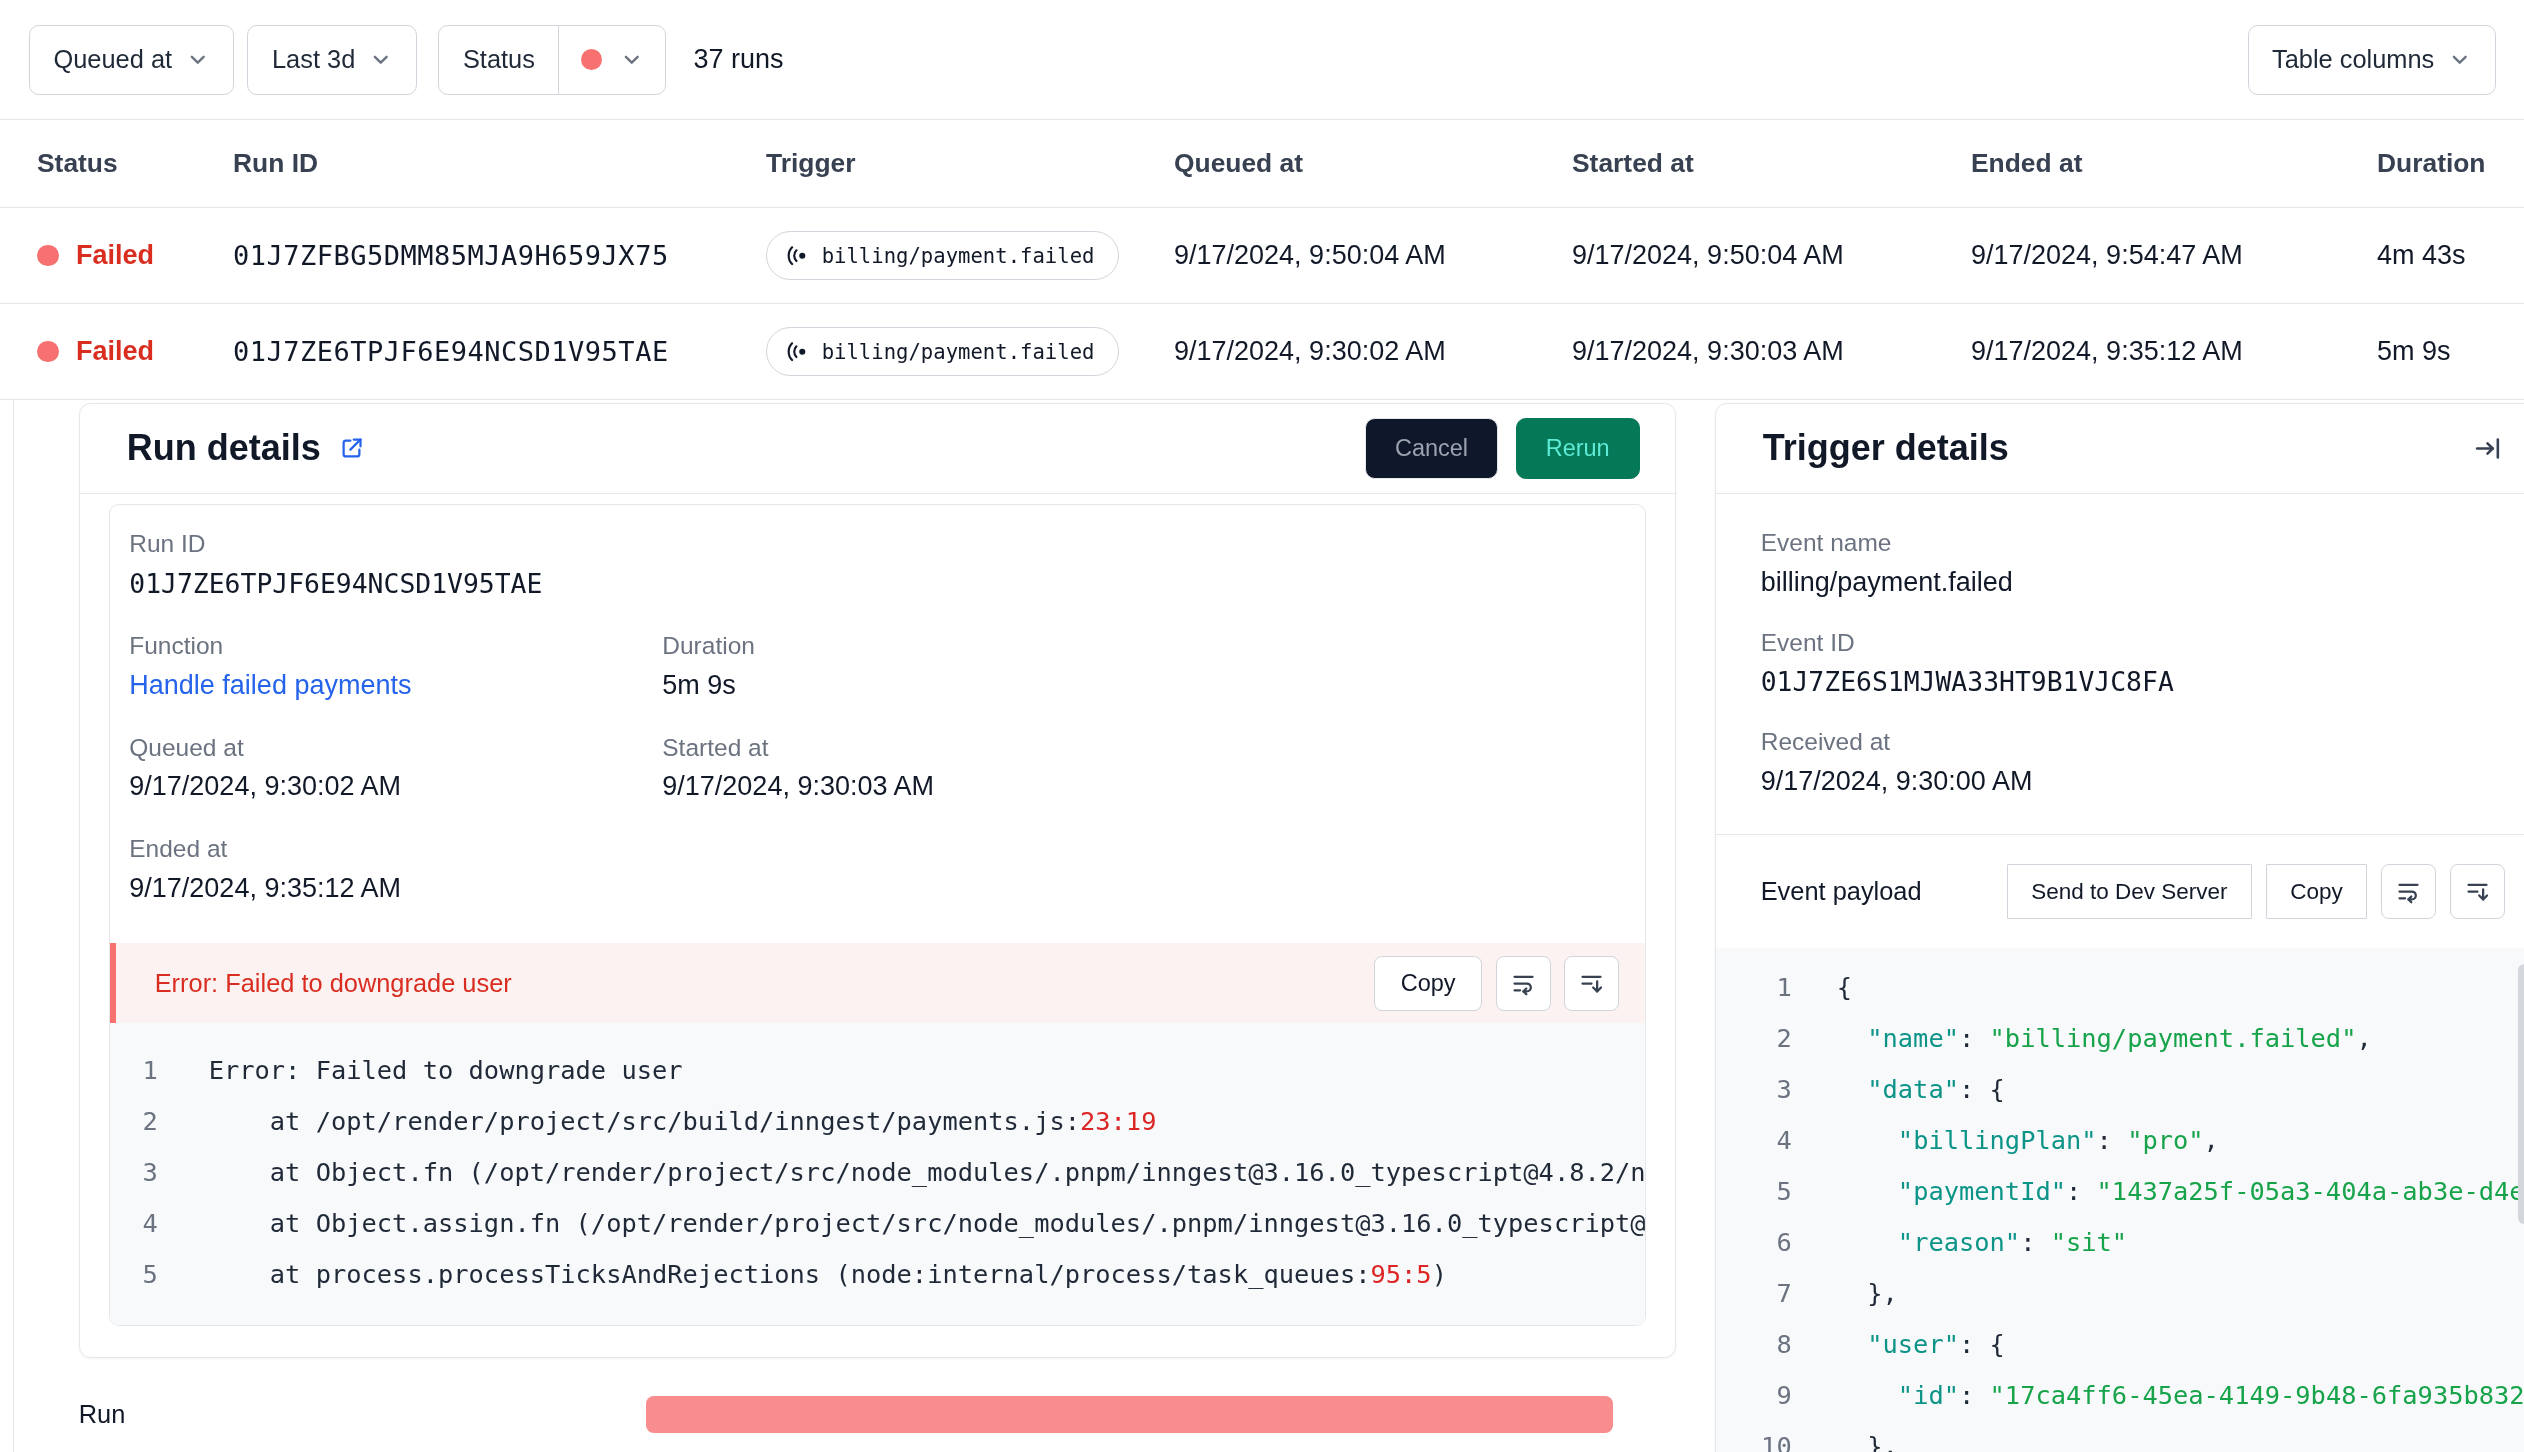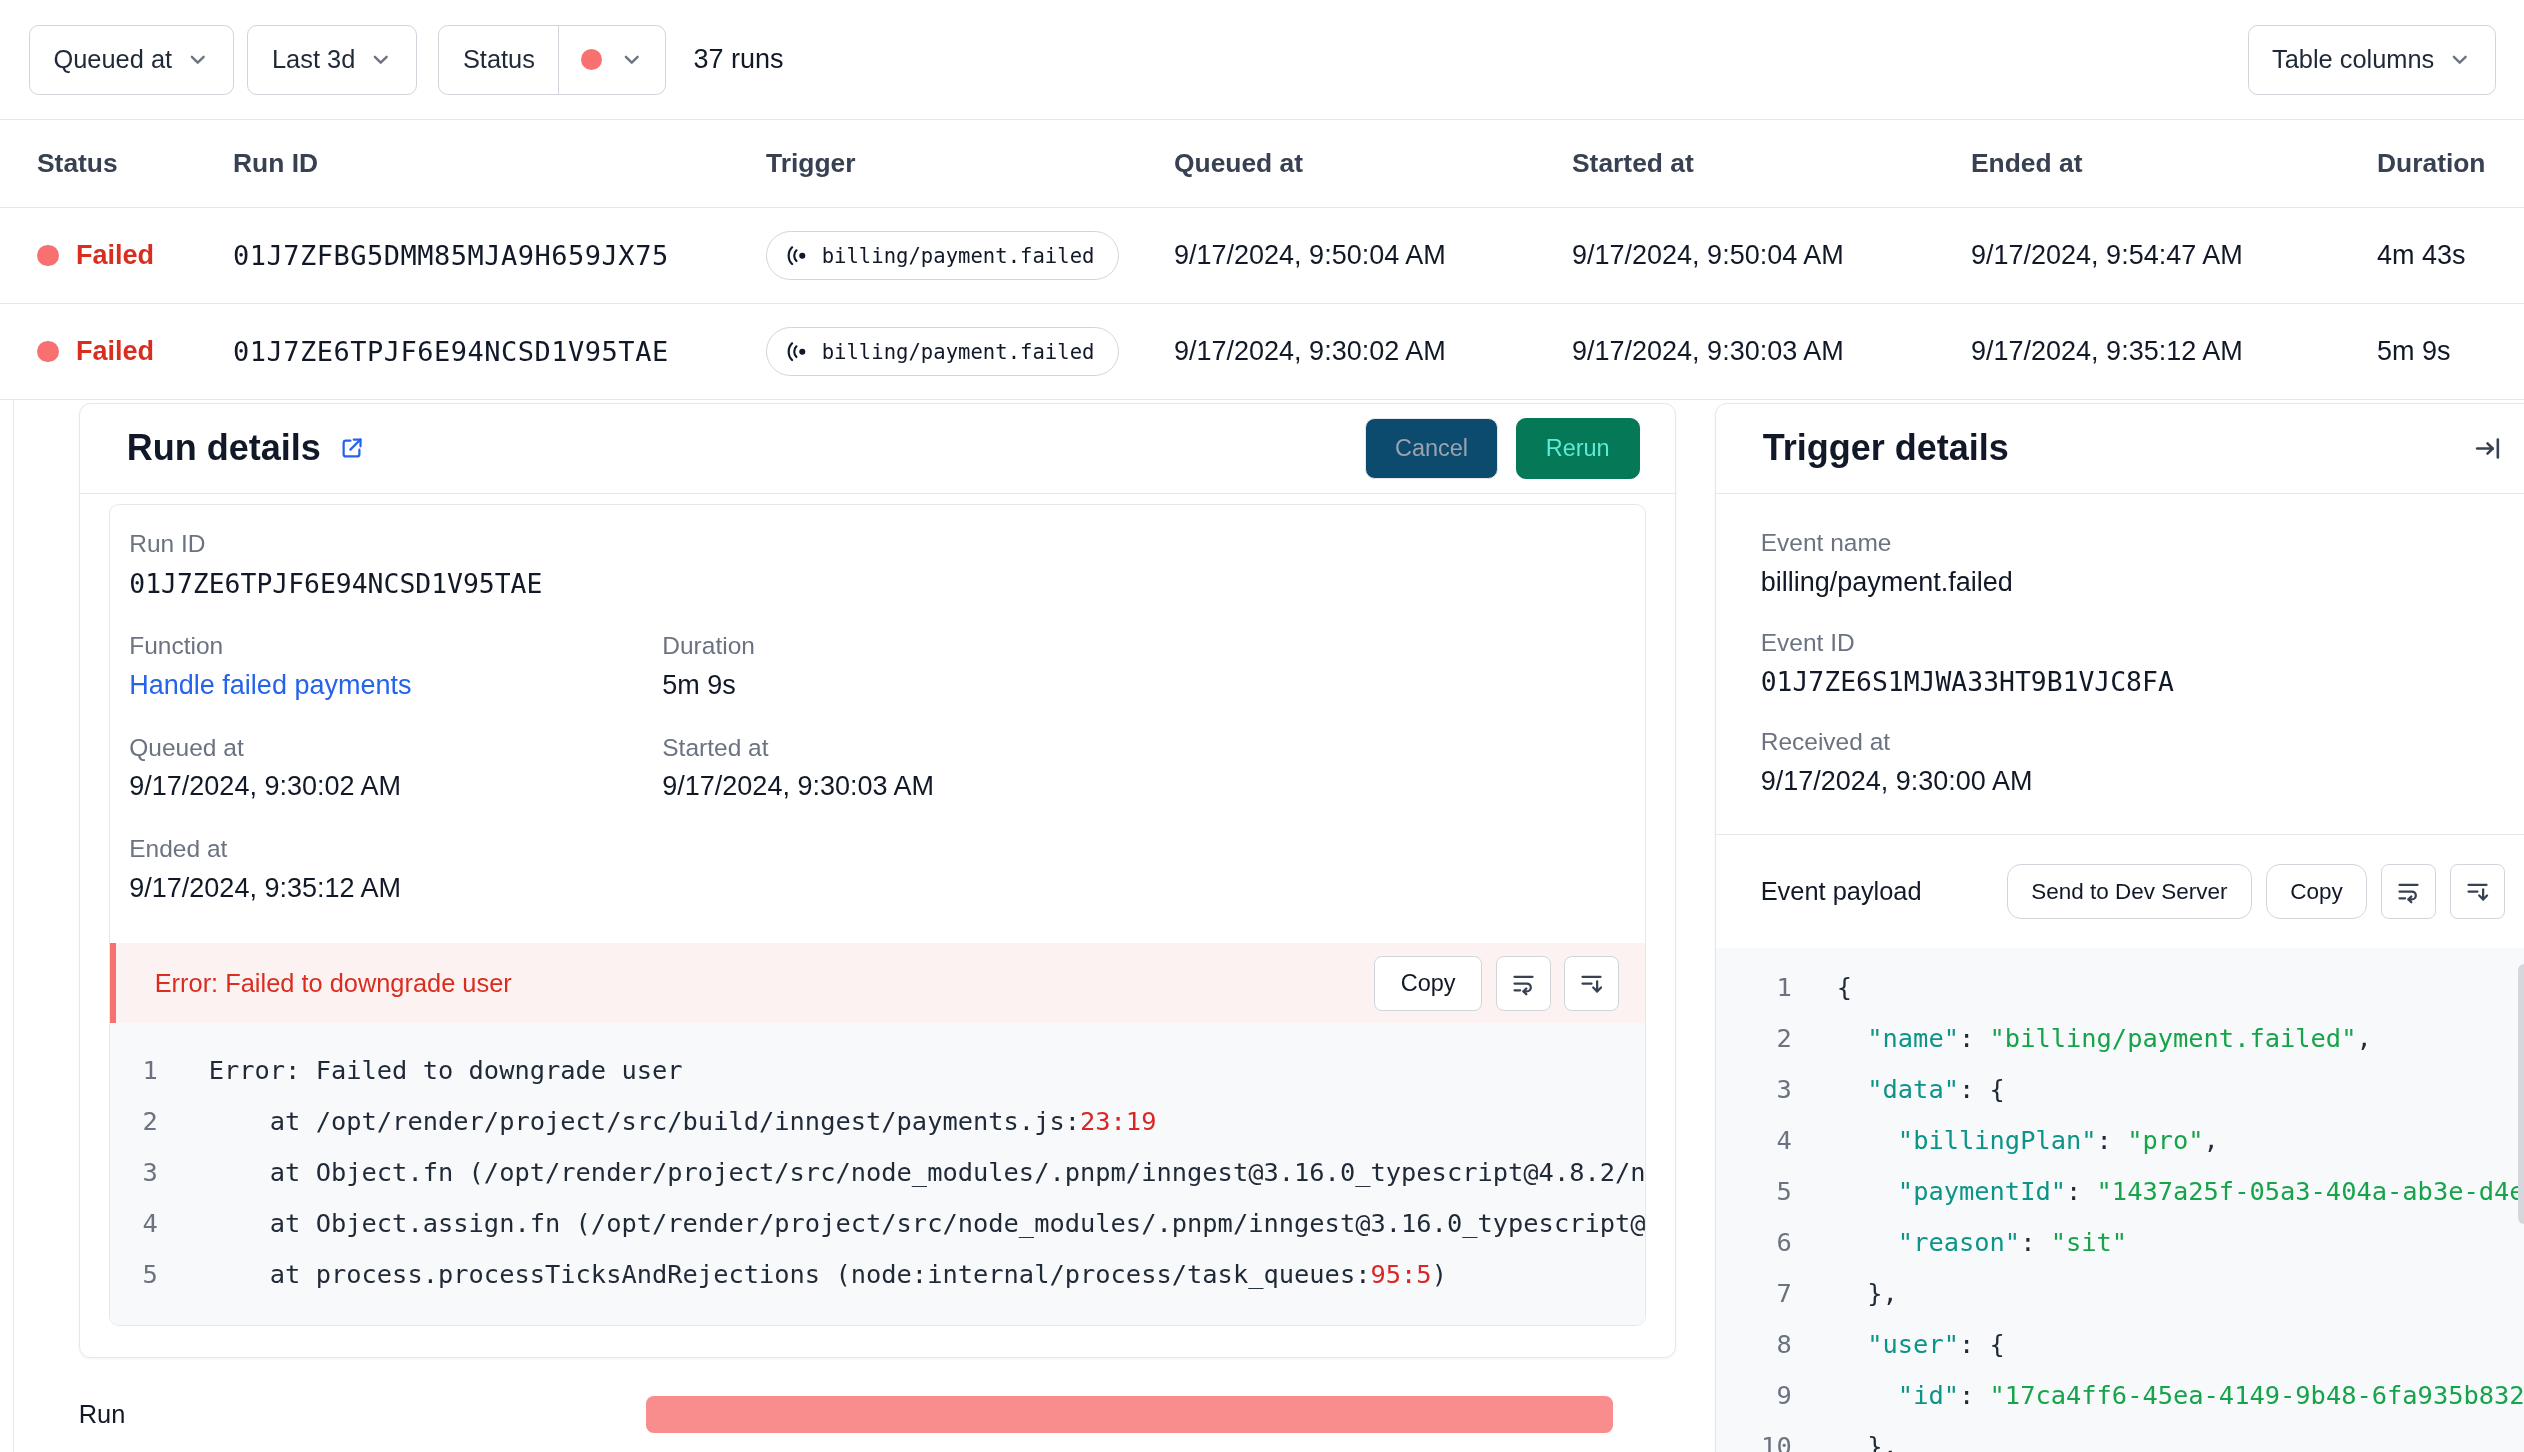--- a/index.html
+++ b/index.html
@@ -54,21 +54,21 @@
   .panel { position:absolute; background:#fff; border:1px solid #e5e7eb; border-radius:11.7px; box-shadow:0 1px 2.9px rgba(0,0,0,.05); overflow:hidden; }
   .panel-left  { left:65px;  top:2.9px; width:1597px; height:955px; }
   .panel-right { left:1701px; top:2.9px; width:824px; height:1446px; }
   .phead { height:90px; display:flex; align-items:center; gap:17.6px; padding:0 35px 0 47px; border-bottom:1px solid #e5e7eb; }
   .ptitle { font-size:36px; font-weight:600; color:#111827; }
   .link-ico { color:var(--link,#2563eb); }
   .iconbtn-plain { background:none; border:none; cursor:pointer; color:#374151; display:inline-flex; align-items:center; }
 
   .btn {
     display:inline-flex; align-items:center; justify-content:center; height:61px; padding:0 29px;
-    border-radius:9.8px; border:1px solid #d1d5db; background:#0c4a6e; font-size:23.5px; color:#111827;
+    border-radius:9.8px; border:1px solid #d1d5db; background:#0f172a; font-size:23.5px; color:#111827;
     font-family:inherit; cursor:pointer;
   }
   .btn.disabled { color:#9ca3af; border-color:#e5e7eb; }
   .btn.primary { background:var(--rerun-green,#047857); border-color:var(--rerun-green,#047857); color:#5eead4; }
 
   .pbody { padding:9.8px 29px 29px; }
   .inner-card { border:1px solid #e5e7eb; border-radius:9.8px; overflow:hidden; background:#fff; }
   .fields { display:grid; grid-template-columns:533px 1fr; row-gap:33px; padding:25.4px 19.6px 39px; }
   .field .lbl { font-size:24.5px; color:#6b7280; margin-bottom:9.8px; }
   .field .val { font-size:27px; color:#111827; }
@@ -97,21 +97,21 @@
   .tl-label { position:absolute; left:0; top:3.9px; font-size:25.4px; color:#111827; }
   .tl-bar { position:absolute; left:567px; top:0; width:967px; height:37px; border-radius:7.8px; background:var(--timeline-bar,#f98c8c); cursor:pointer; }
 
   .rfields { padding:35px 45px 37px; }
   .rfields .field { margin-bottom:31px; }
   .rfields .field:last-child { margin-bottom:0; }
 
   .payload-sec { border-top:1px solid #e5e7eb; }
   .payload-head { display:flex; align-items:center; gap:13.7px; padding:29px 33px 29px 45px; }
   .payload-title { width:186px; font-size:25.4px; color:#111827; line-height:33px; }
-  .small-btn { height:55px; padding:0 23.5px; border:1px solid #d1d5db; border-radius:14px; background:#fff; font-size:22.5px; color:#111827; font-family:inherit; cursor:pointer; white-space:nowrap; display:inline-flex; align-items:center; }
+  .small-btn { height:55px; padding:0 23.5px; border:1px solid #d1d5db; border-radius:1px; background:#fff; font-size:22.5px; color:#111827; font-family:inherit; cursor:pointer; white-space:nowrap; display:inline-flex; align-items:center; }
   .payload-codewrap { position:relative; }
   .scroll-thumb { position:absolute; right:7.8px; top:15.7px; width:11.7px; height:260px; border-radius:5.9px; background:#d4d8dd; cursor:pointer; }
 </style>
 </head>
 <body>
 
 <div class="top-accent"></div>
 
 <header class="filterbar">
   <button class="fbtn">

